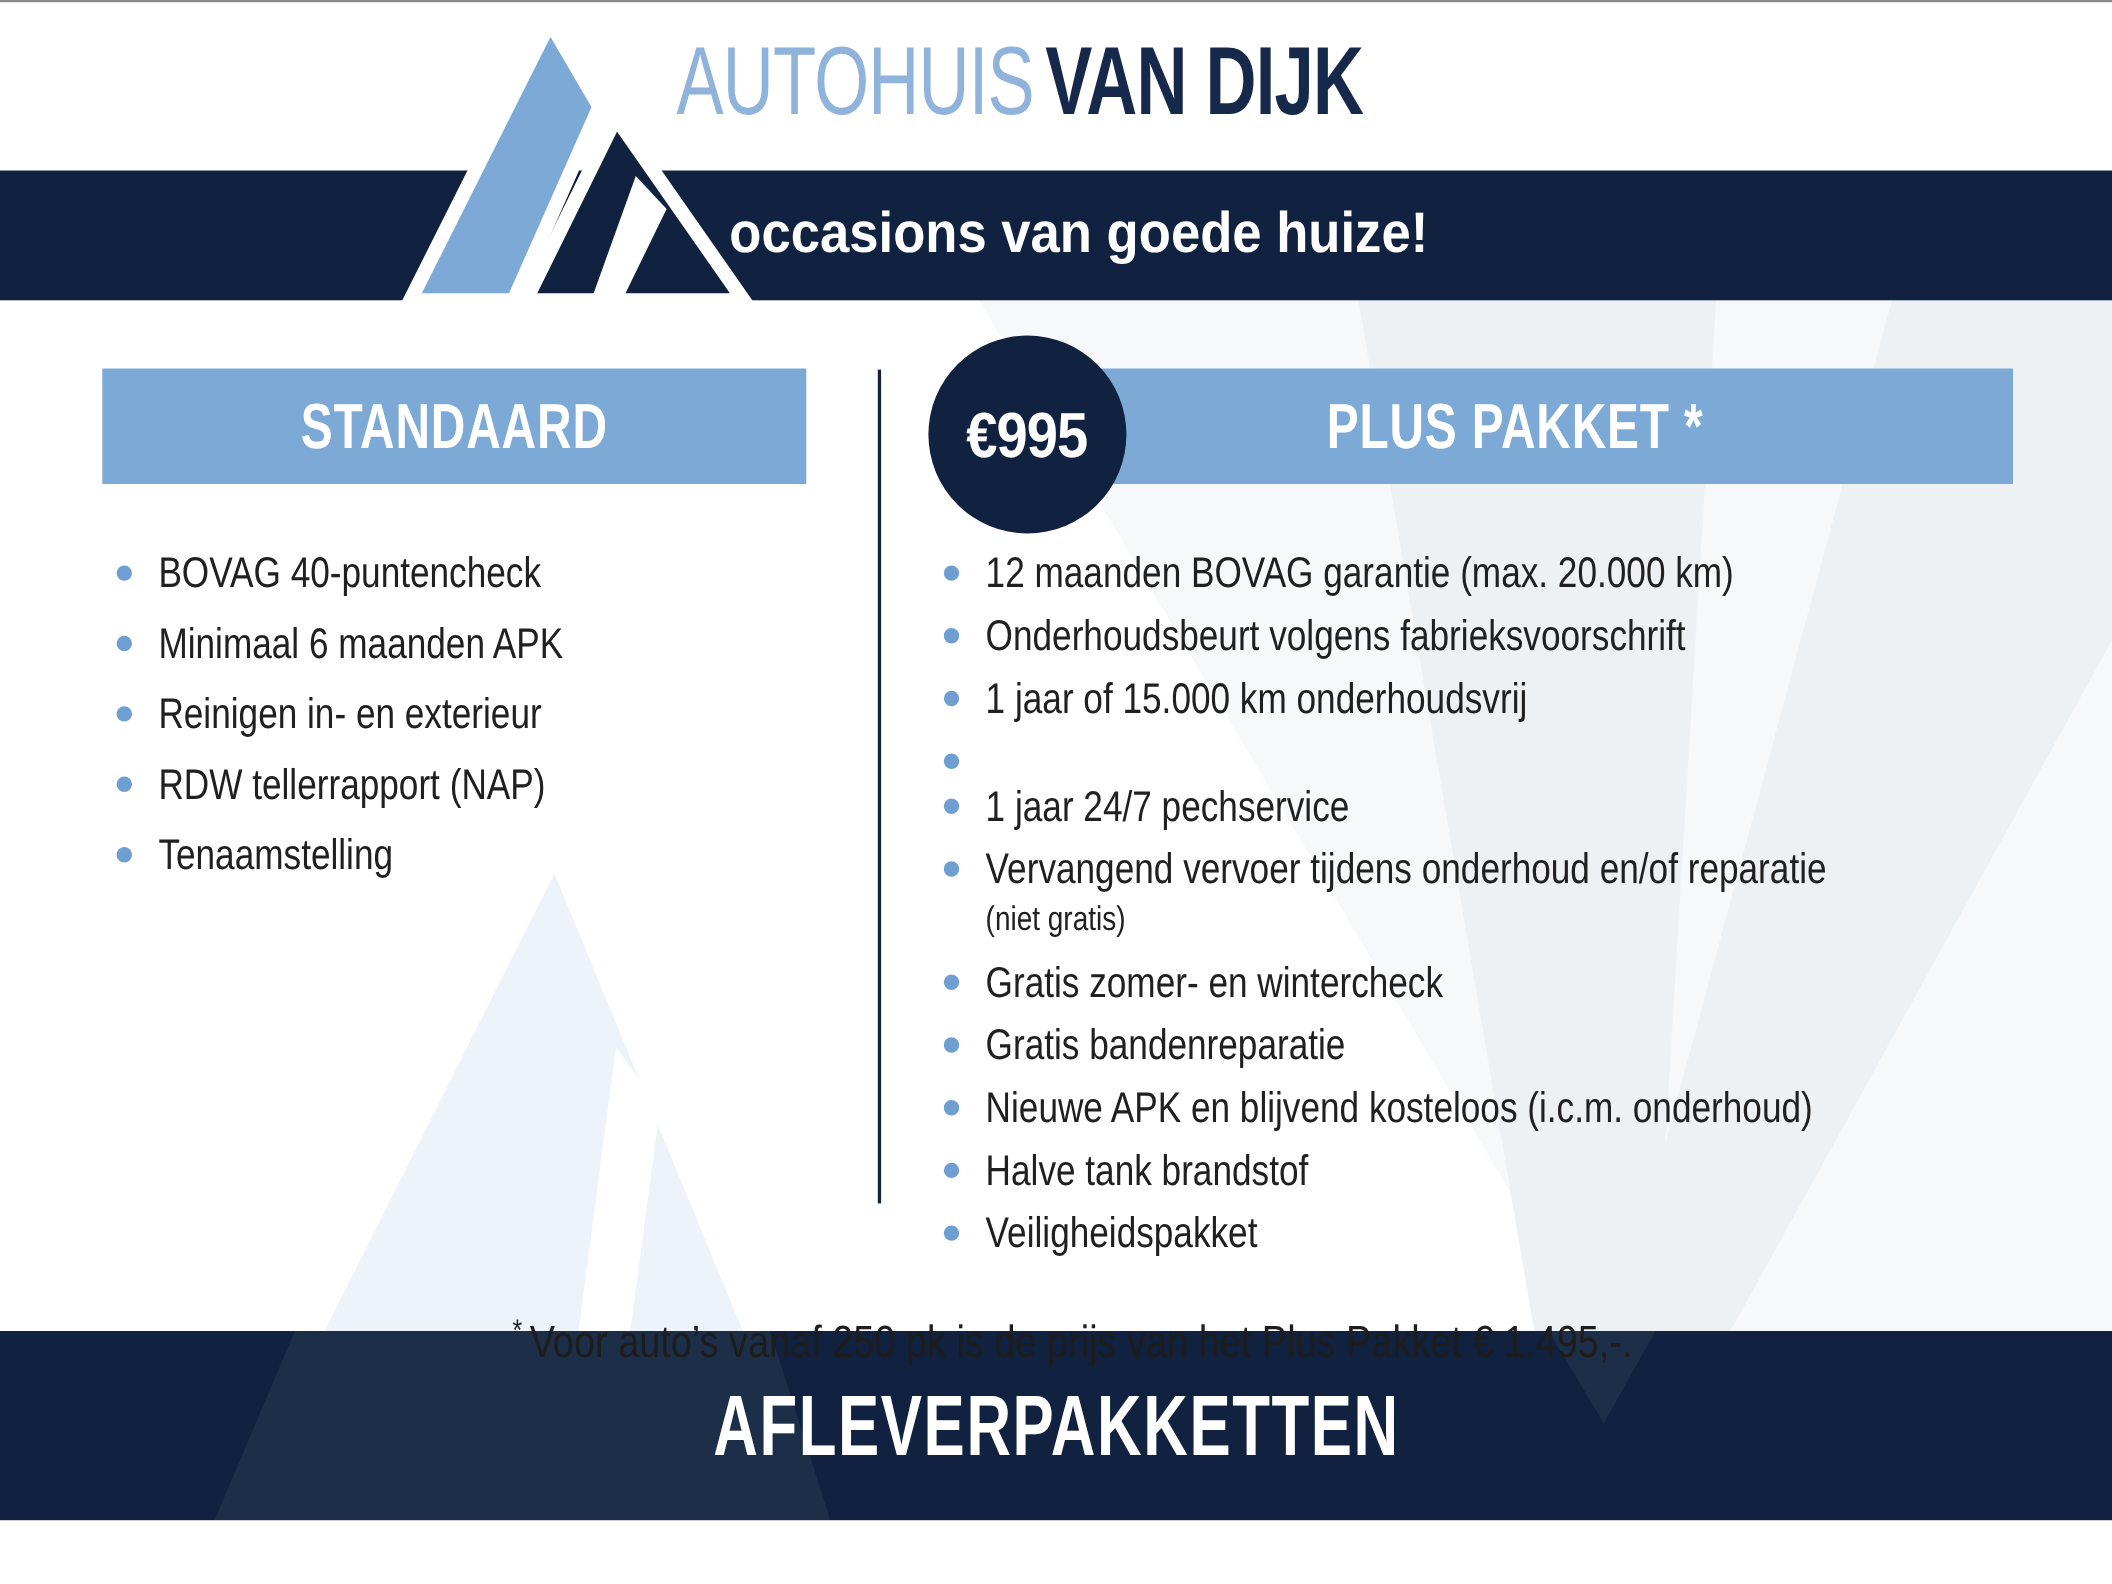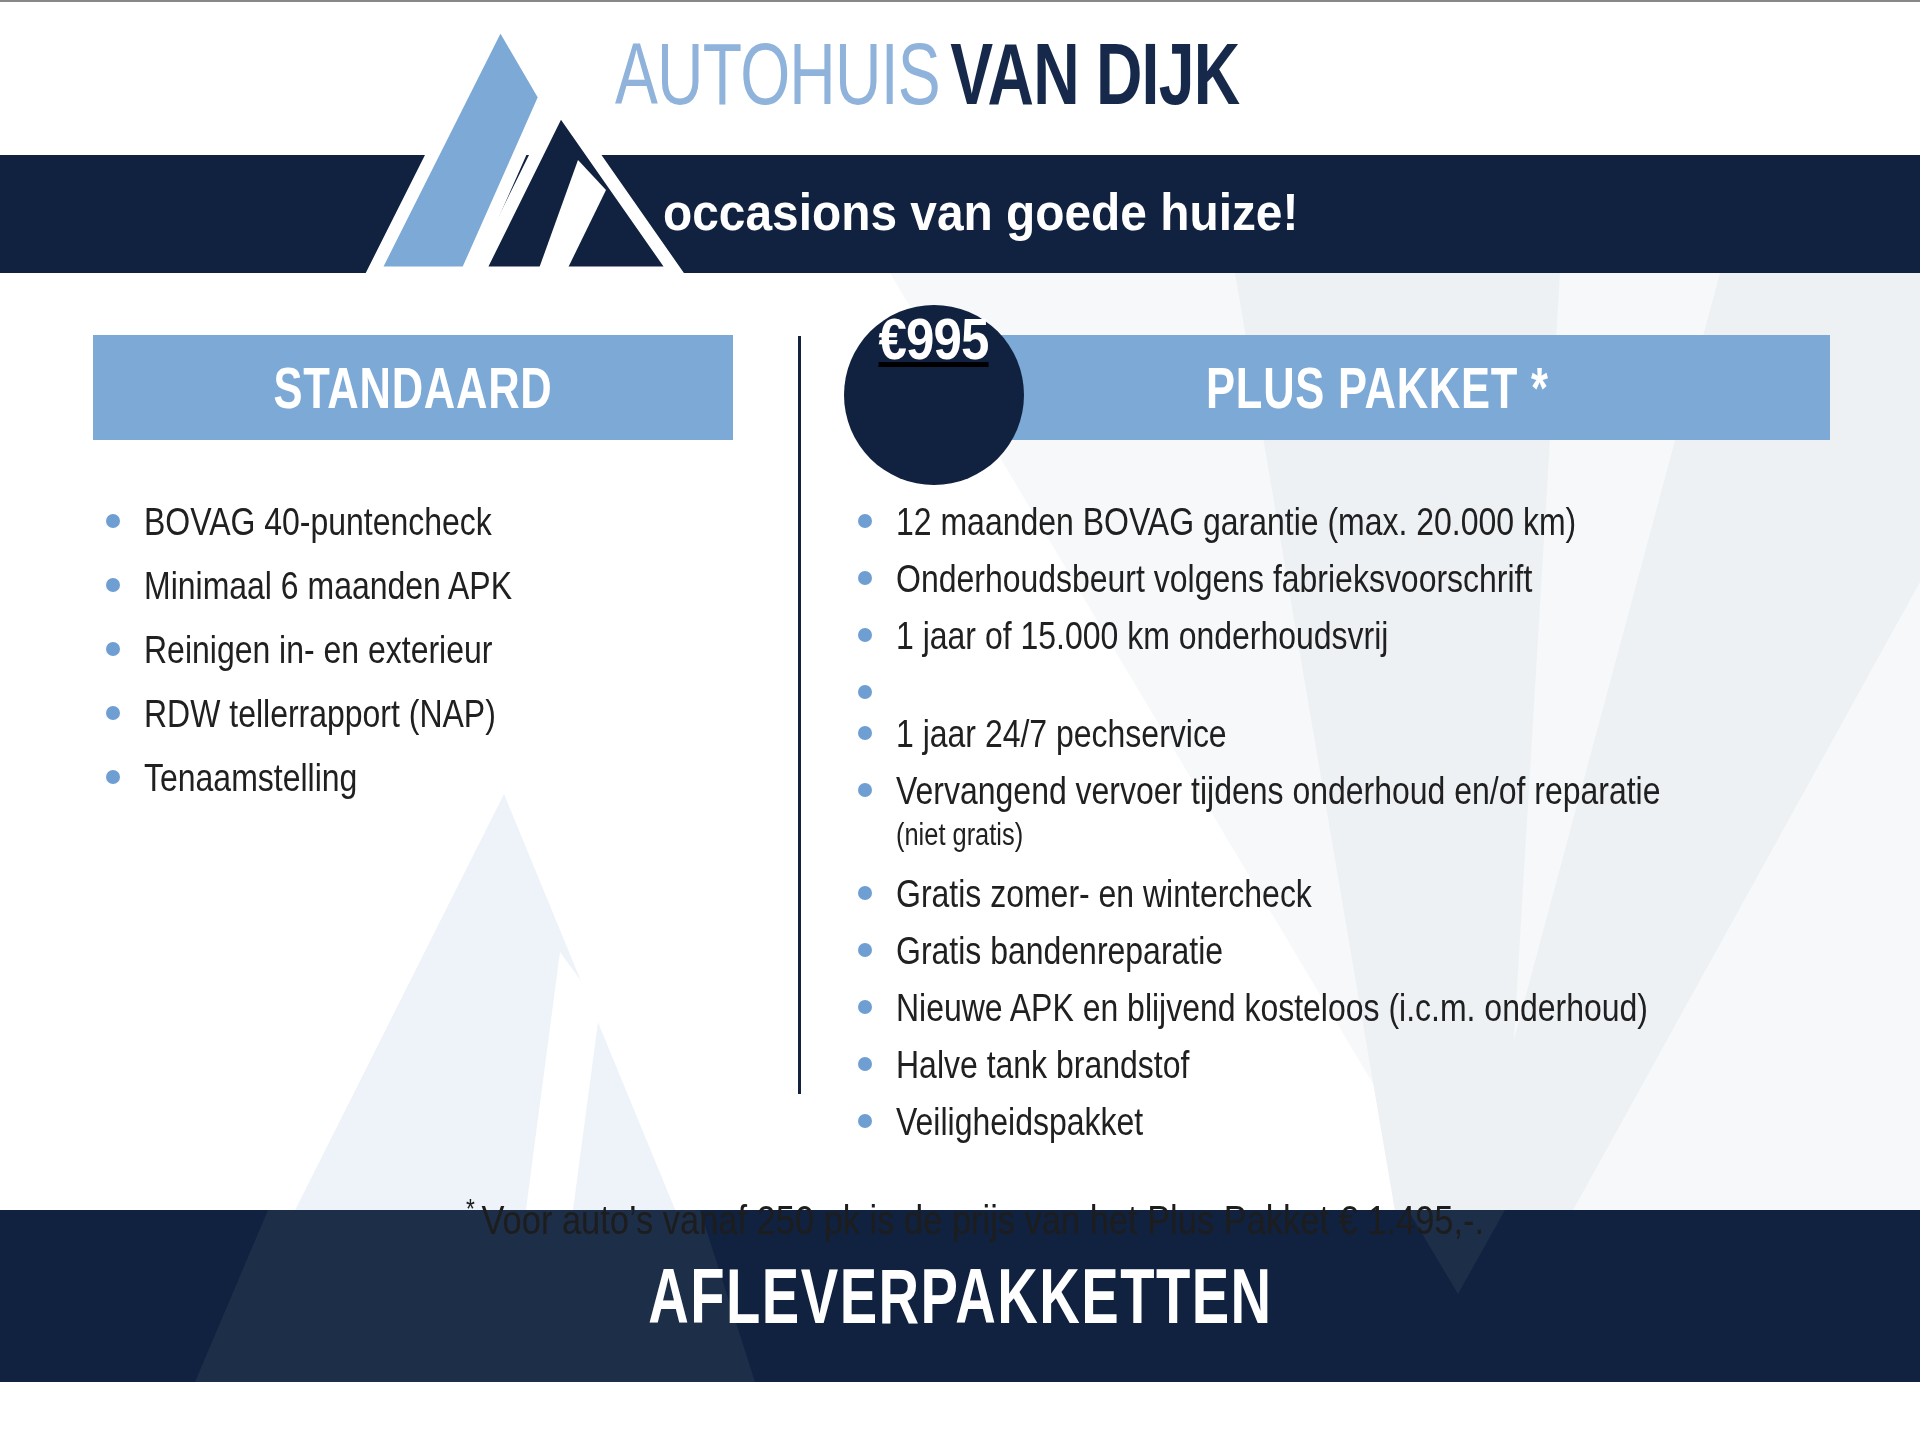--- a/index.html
+++ b/index.html
@@ -46,21 +46,21 @@
     display:flex;align-items:center;justify-content:center;z-index:2;
   }
   .pkg-bar .bar-title{
     color:#ffffff;font-weight:700;font-size:58px;letter-spacing:1px;white-space:nowrap;
     transform:scaleX(0.75);transform-origin:center center;
   }
   .bar-standard{left:93px;width:640px;}
   .bar-plus{left:925px;width:905px;}
   .price-badge{
     position:absolute;left:844px;top:303px;width:180px;height:180px;border-radius:50%;
-    background:var(--navy);display:flex;justify-content:center;z-index:3;text-decoration:underline;
+    background:var(--navy);display:flex;align-items:center;justify-content:center;z-index:3;
   }
   .price-badge span{
     color:#ffffff;font-weight:700;font-size:58px;letter-spacing:-1px;
     transform:scaleX(0.88);transform-origin:center center;white-space:nowrap;
   }
   .divider{
     position:absolute;left:798px;top:334px;width:3px;height:758px;
     background:#13233f;z-index:2;
   }
   

